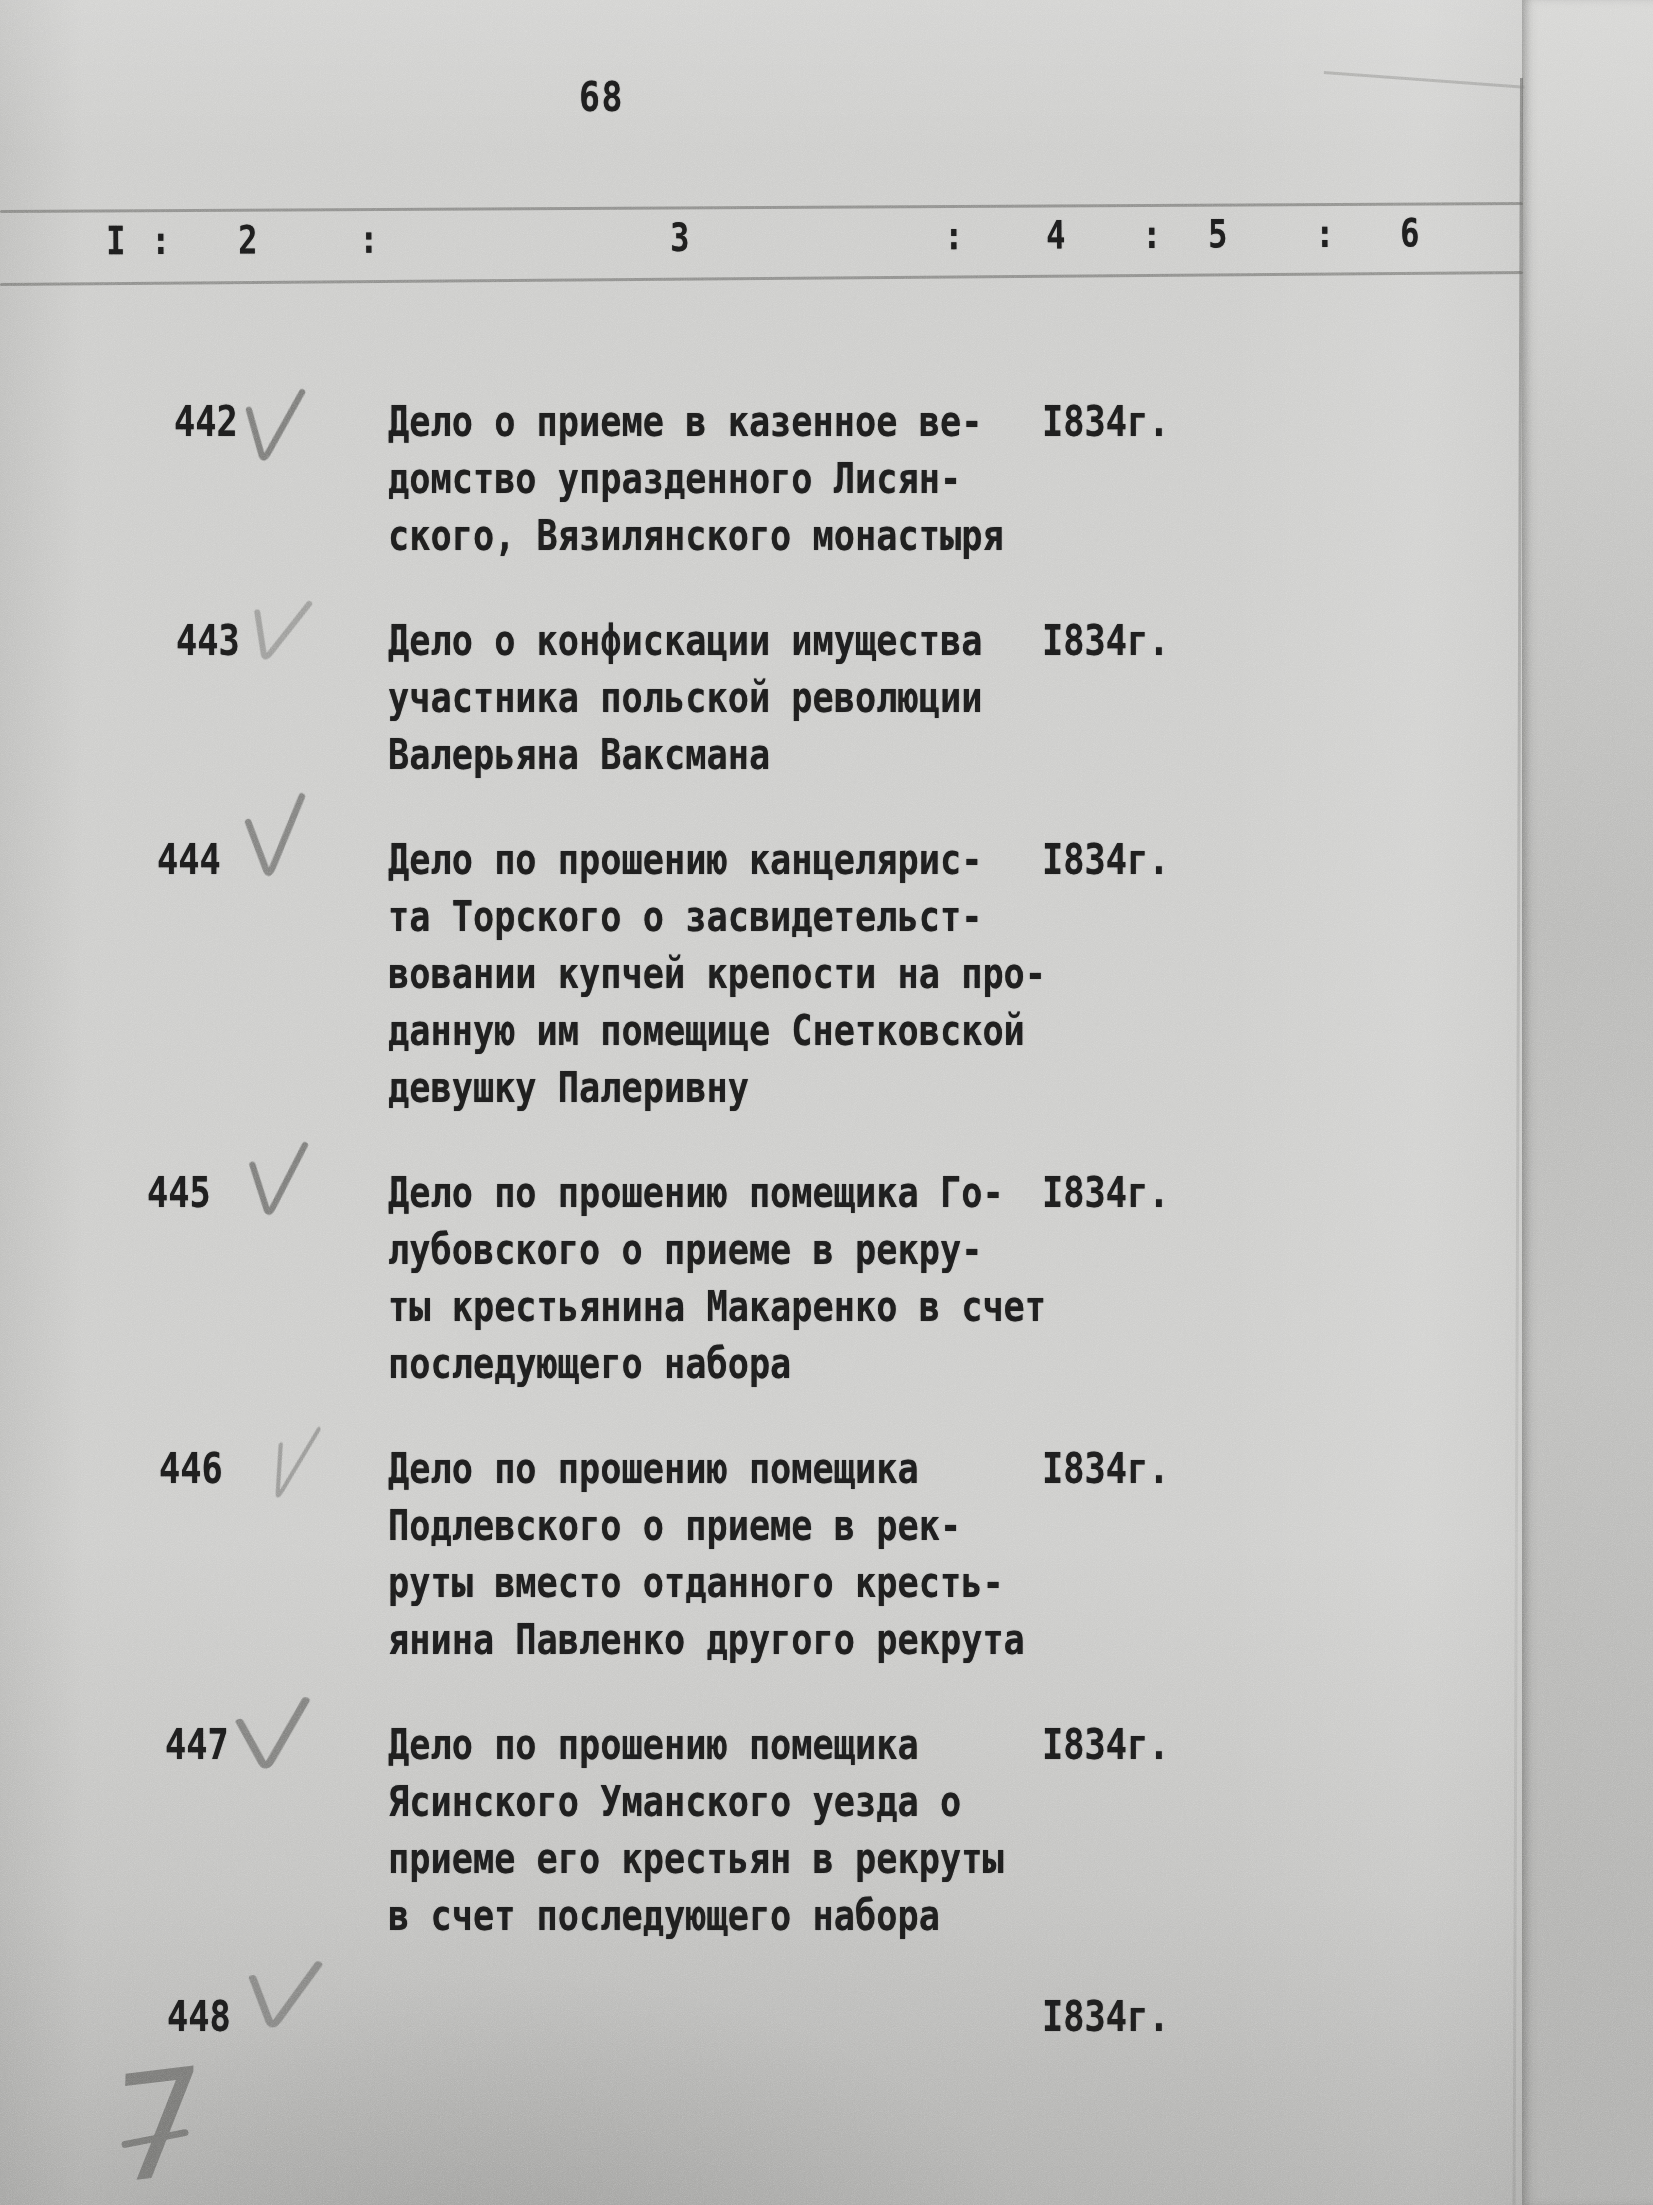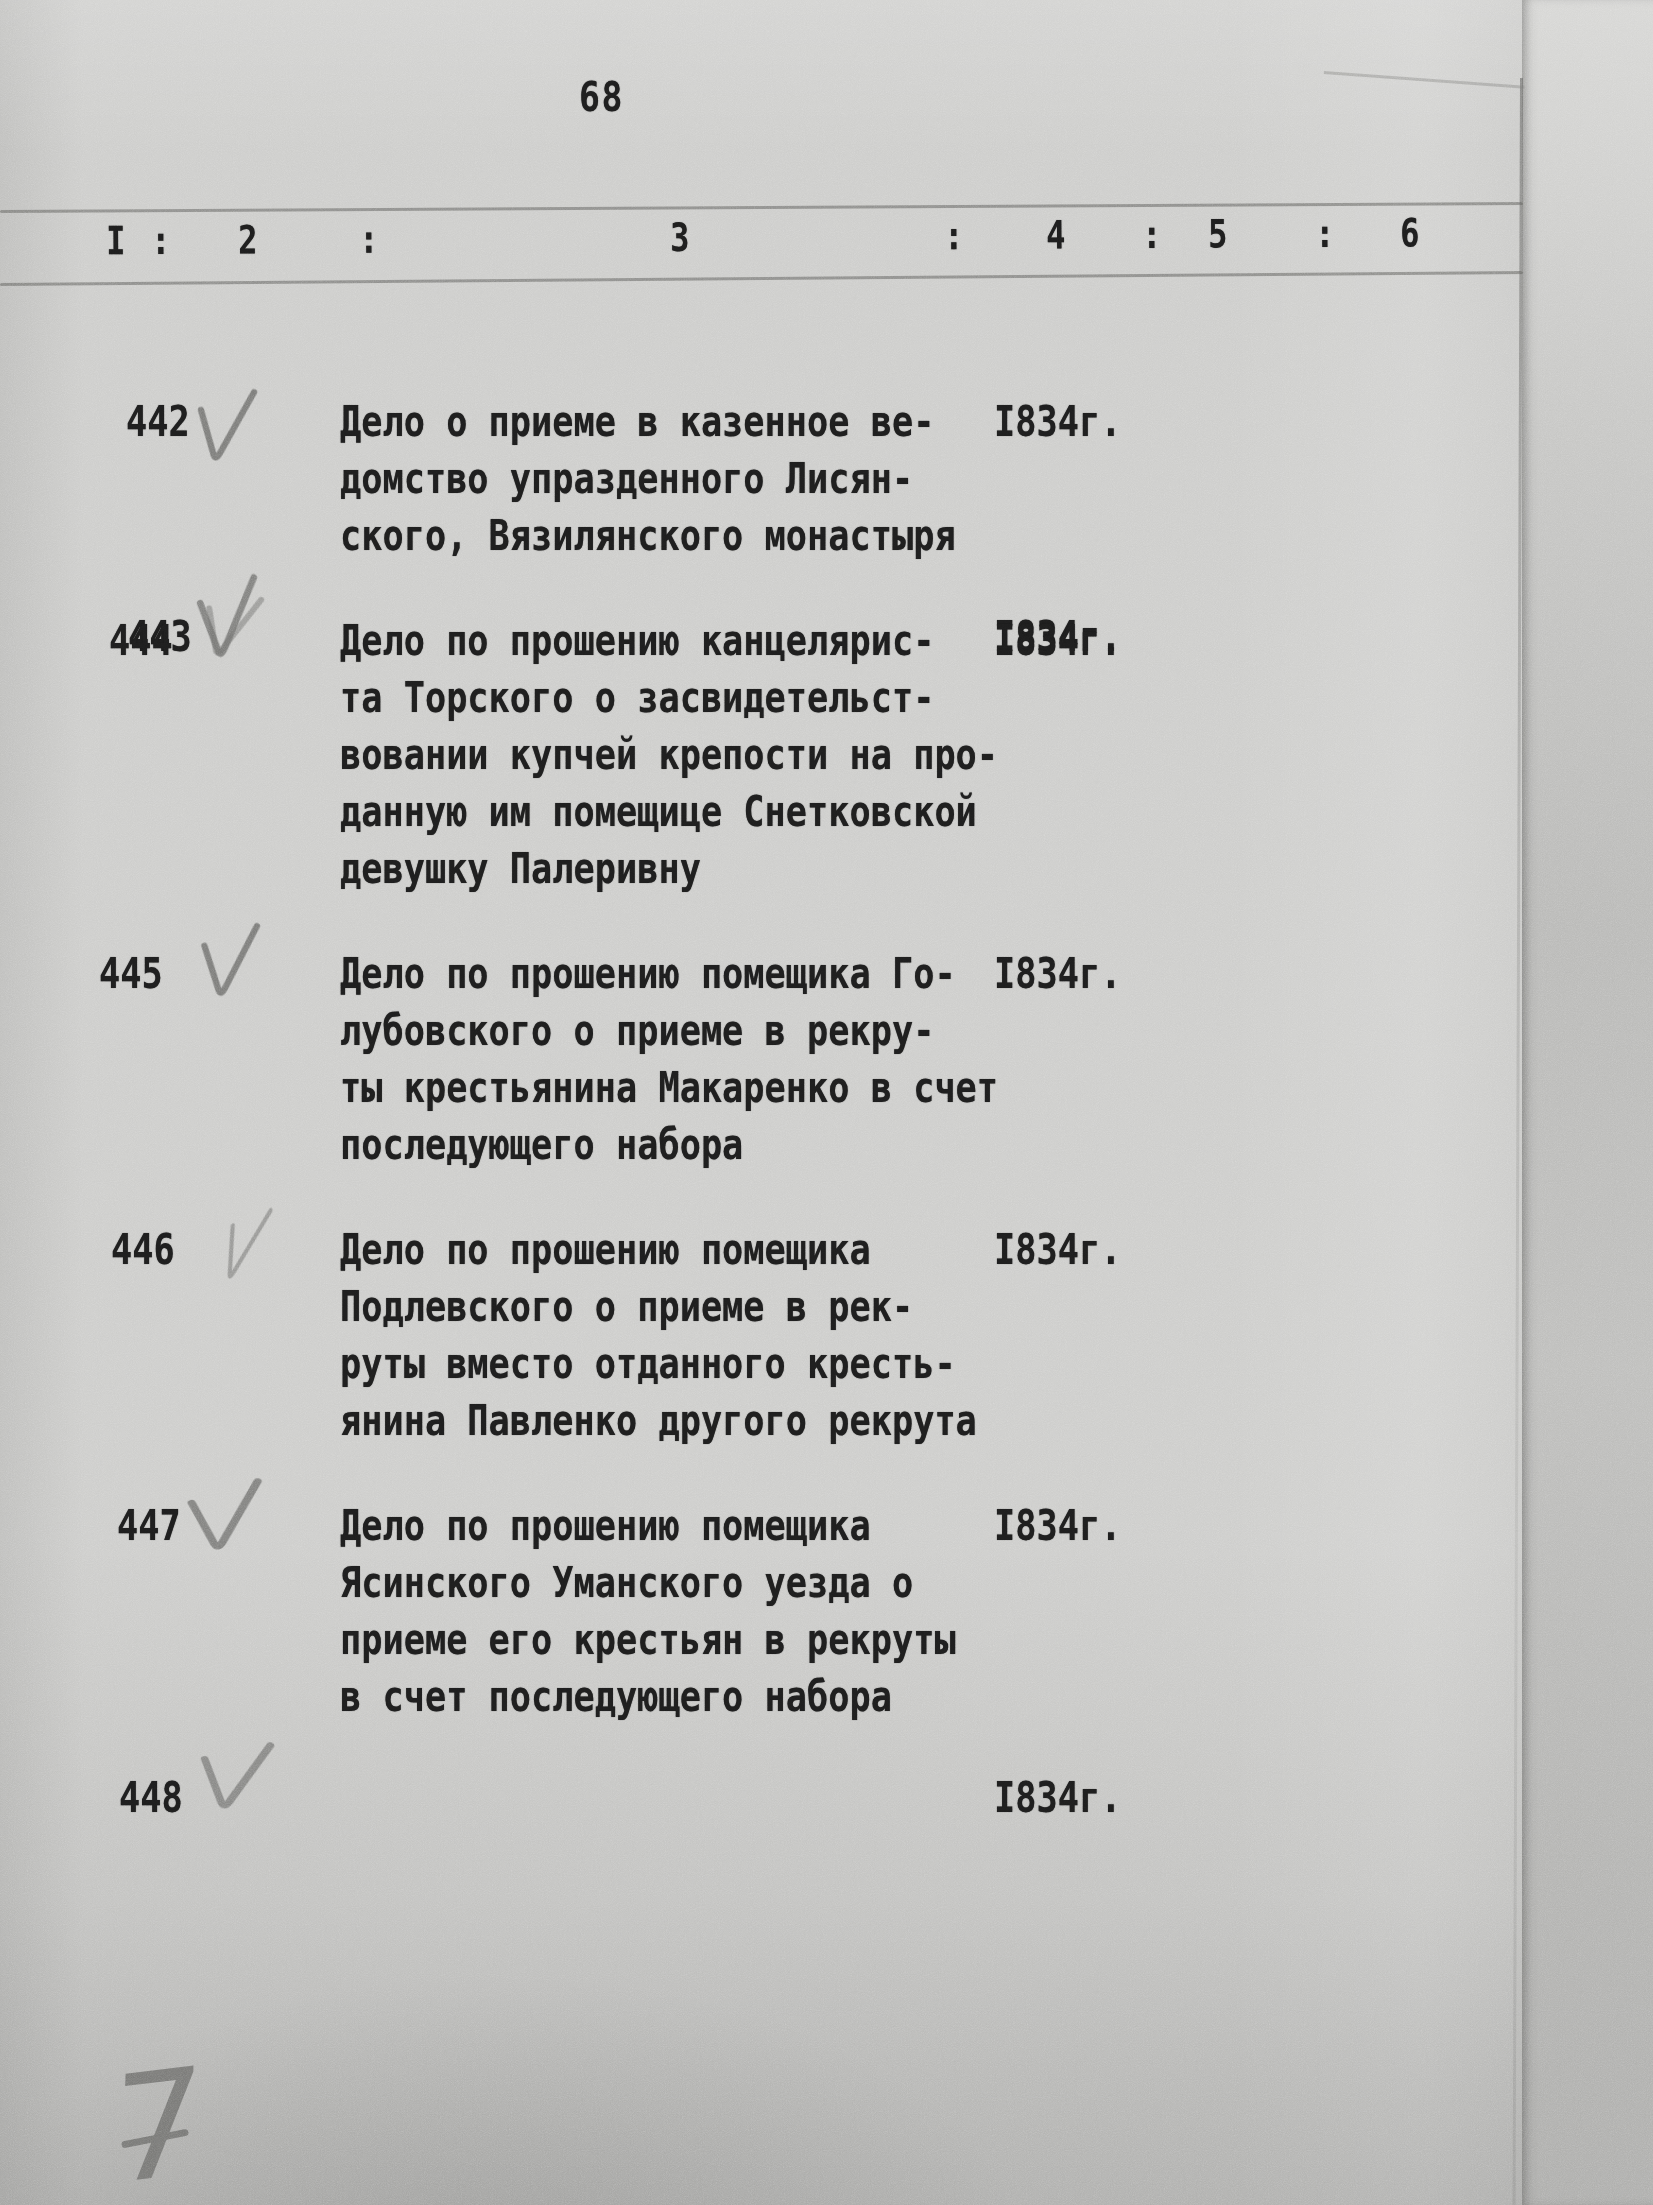--- a/index.html
+++ b/index.html
@@ -44,21 +44,21 @@
     position:absolute;top:0;color:var(--ink,#1d1d1d);font-weight:700;font-size:39px;line-height:44px;
     transform:scaleX(.82);transform-origin:0 0;text-shadow:0 0 1px rgba(25,25,25,.7);
   }
   
   .page-number{
     position:absolute;left:579px;top:73px;color:var(--ink,#1d1d1d);
     font-size:41px;font-weight:700;letter-spacing:1.7px;transform:scaleX(.85);transform-origin:0 0;
     text-shadow:0 0 1.2px rgba(25,25,25,.7);
   }
   
-  .entries{position:absolute;top:345px;left:0;width:1528px;}
+  .entries{position:absolute;top:345px;left:0;width:1528px;padding-left:48px;}
   .entry{position:relative;margin-bottom:44px;}
   .entry-num{
     position:absolute;top:0;color:var(--ink,#1d1d1d);font-size:43px;font-weight:700;line-height:57px;
     transform:scaleX(.82);transform-origin:0 0;text-shadow:0 0 1.1px rgba(25,25,25,.7);
   }
   .entry-text{margin-left:340px;width:715px;margin-top:48px;}
   .tline{
     height:57px;line-height:57px;white-space:nowrap;color:var(--ink,#1d1d1d);
     font-size:43px;font-weight:700;transform:scaleX(.82);transform-origin:0 0;
     text-shadow:0 0 1.1px rgba(25,25,25,.7);
@@ -122,20 +122,25 @@
           <div class="tline">домство упразденного Лисян-</div>
           <div class="tline">ского, Вязилянского монастыря</div>
         </div>
         <div class="entry-year">I834г.</div>
       </div>
       <div class="entry">
         <div class="entry-num" style="left: 128px;">443</div>
         <svg viewBox="0 0 70 95" width="66" height="85" class="entry-check" style="left: 197px; top: -25.5px; opacity: 0.5; transform: rotate(16deg) scale(0.95, 0.9); filter: blur(0.3px);">
           <path d="M6 34 L27 82 Q30 88 34 78 L62 6" fill="none" stroke="#6f6f6d" stroke-width="7" stroke-linecap="round" stroke-linejoin="round"></path>
         </svg>
+        <div class="entry-text">
+          <div class="tline">Дело о конфискации имущества</div>
+          <div class="tline">участника польской революции</div>
+          <div class="tline">Валерьяна Ваксмана</div>
+        </div>
         <div class="entry-year">I834г.</div>
       </div>
       <div class="entry">
         <div class="entry-num" style="left: 109px;">444</div>
         <svg viewBox="0 0 70 95" width="66" height="85" class="entry-check" style="left: 194px; top: -37px; opacity: 0.8; transform: rotate(2deg) scale(1.05, 1.1); filter: blur(0.3px);">
           <path d="M6 34 L27 82 Q30 88 34 78 L62 6" fill="none" stroke="#6f6f6d" stroke-width="7" stroke-linecap="round" stroke-linejoin="round"></path>
         </svg>
         <div class="entry-text">
           <div class="tline">Дело по прошению канцелярис-</div>
           <div class="tline">та Торского о засвидетельст-</div>

